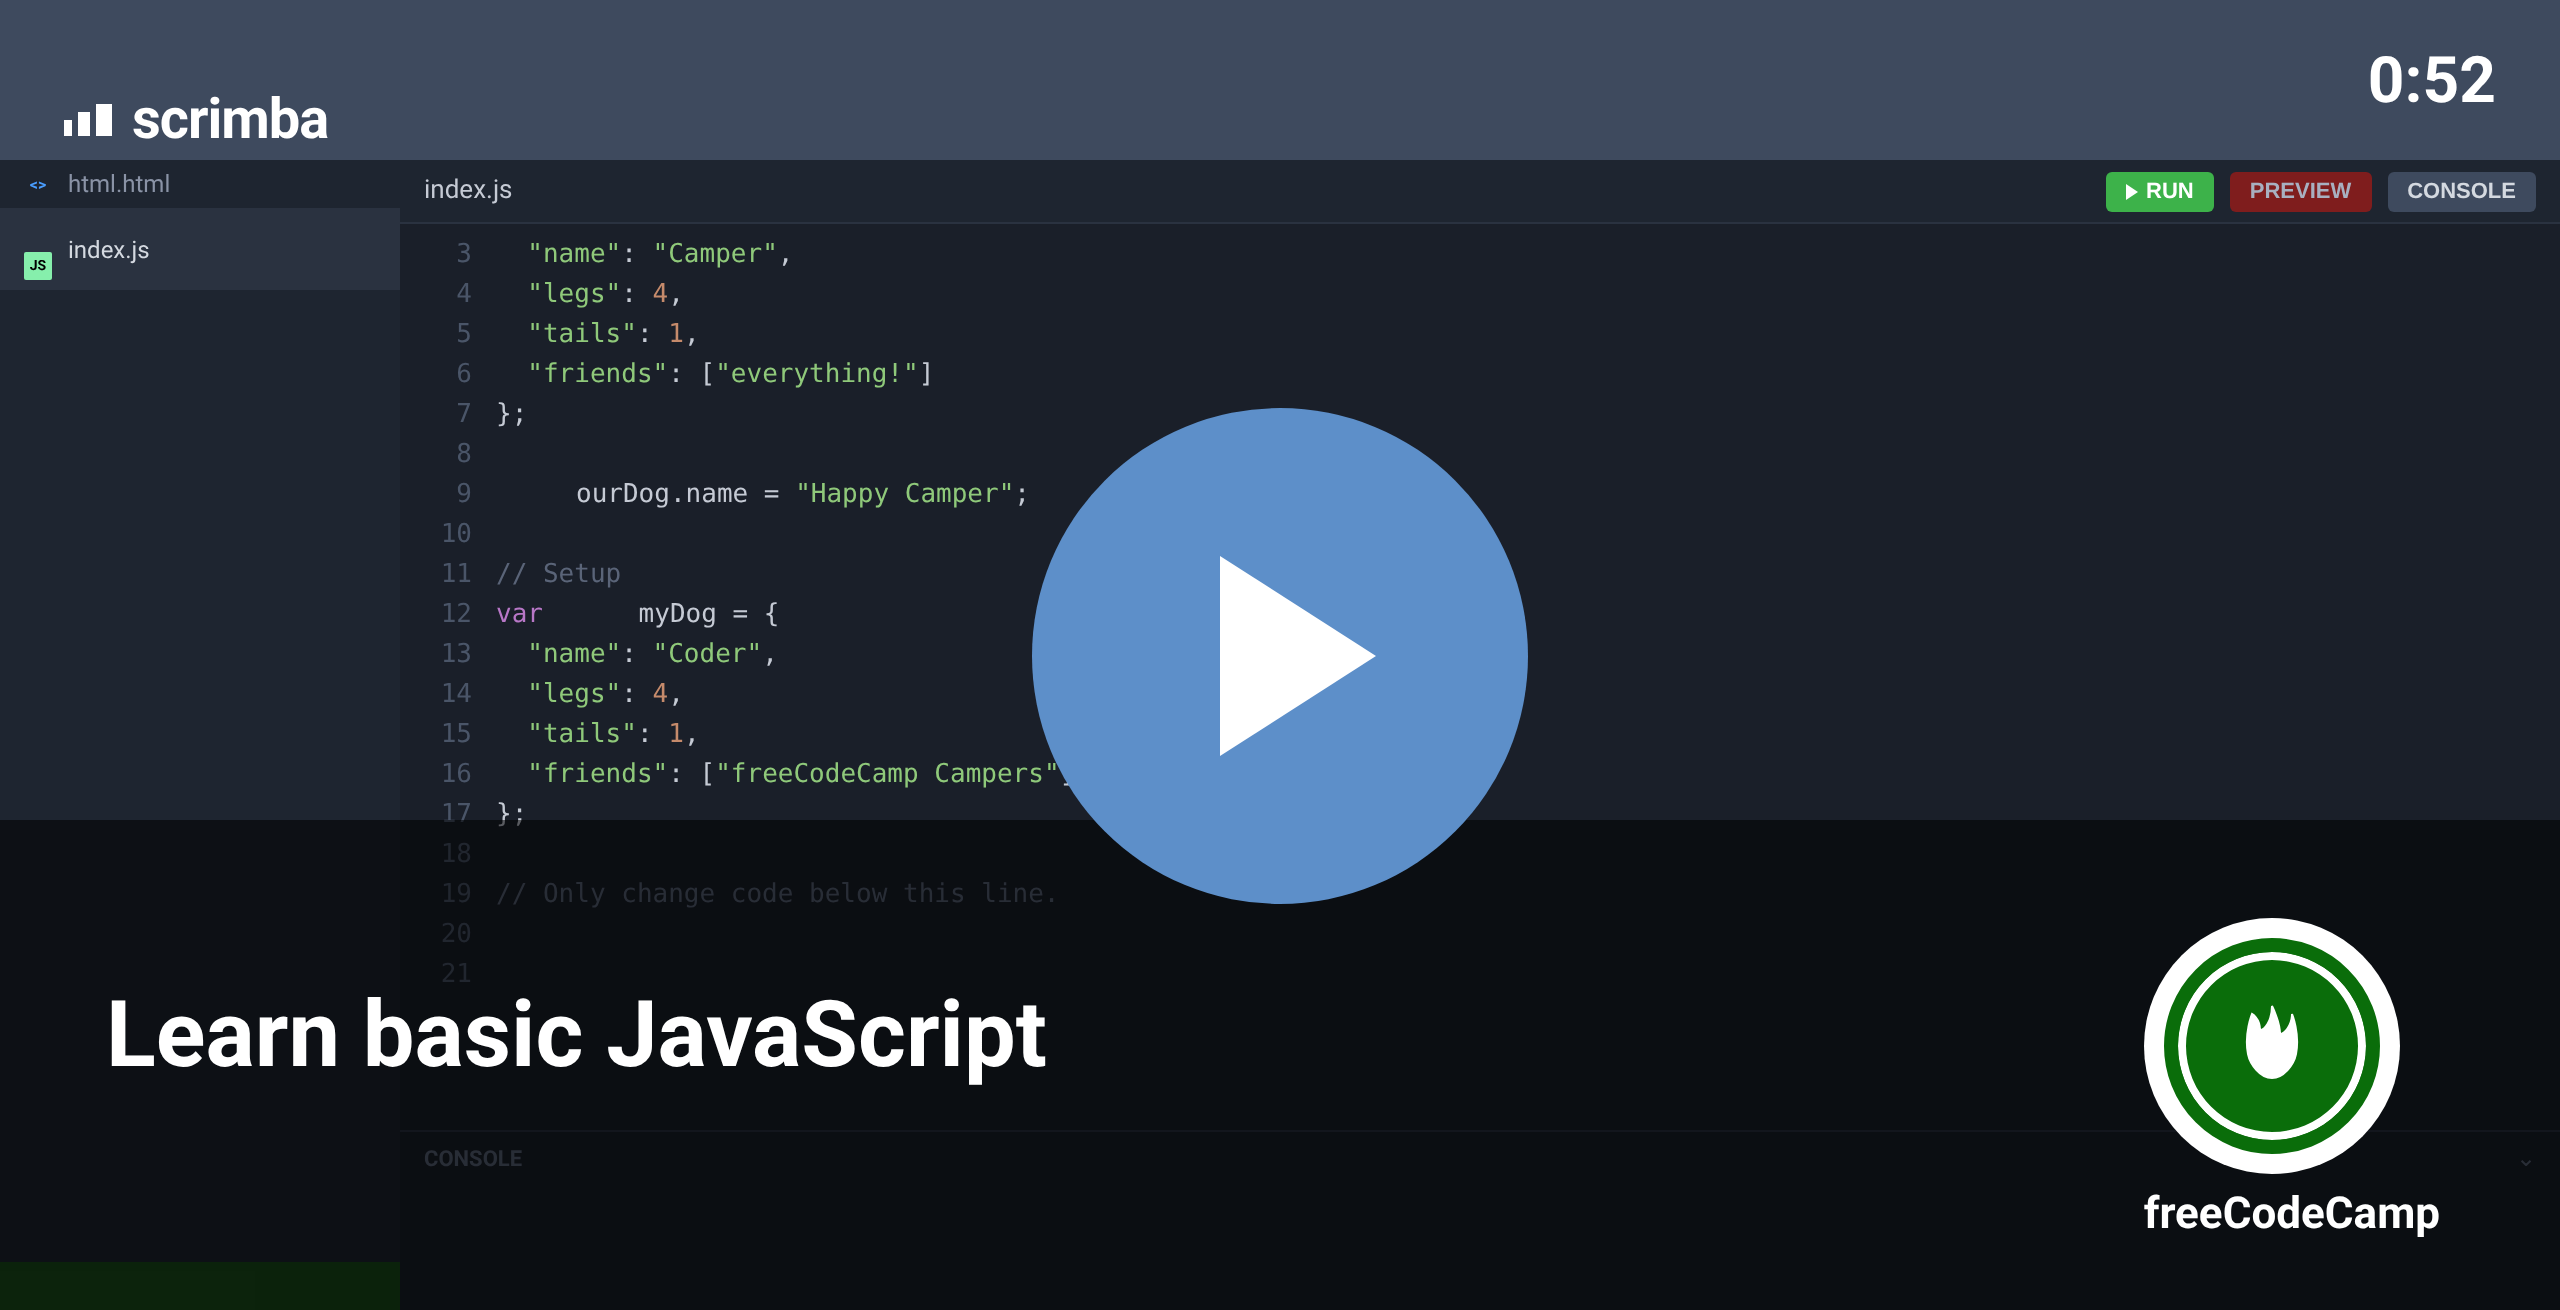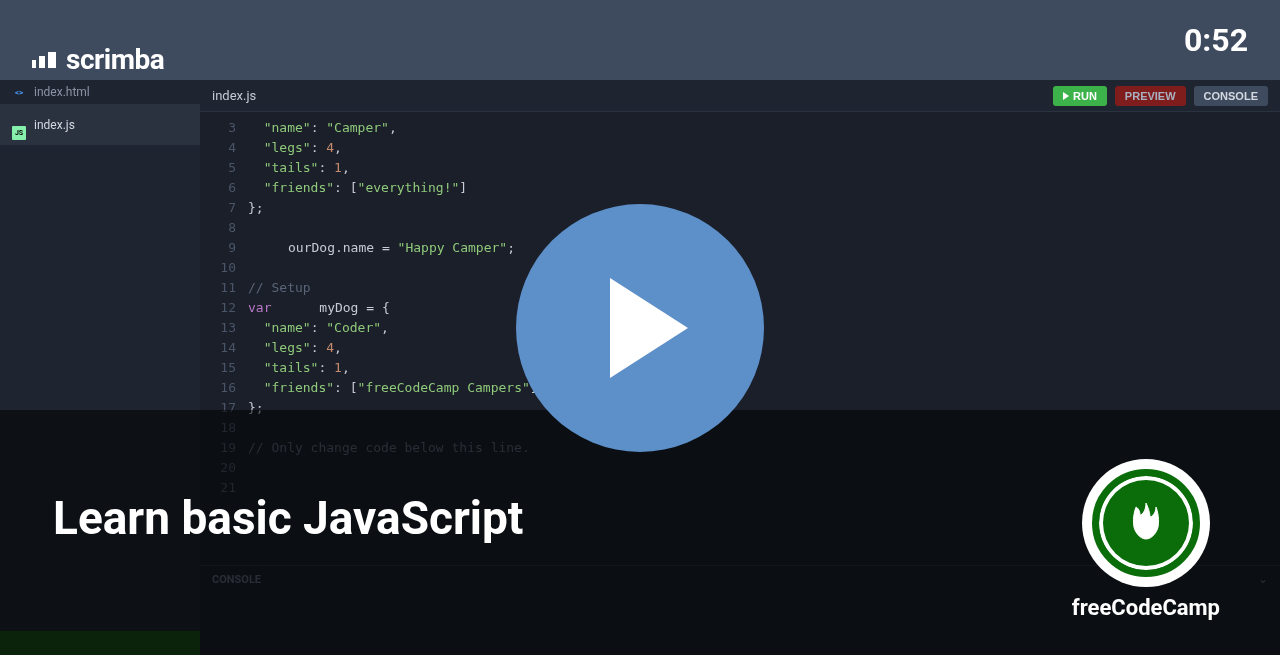--- a/index.html
+++ b/index.html
@@ -251,21 +251,20 @@
       z-index: 7;
     }
     
     
     .fcc-badge {
       position: absolute;
       right: 60px;
       bottom: 35px;
       display: flex;
       flex-direction: column;
-      align-items: center;
       gap: 8px;
       z-index: 7;
     }
     .fcc-circle {
       width: 128px;
       height: 128px;
       border-radius: 50%;
       background: #fff;
       display: flex;
       align-items: center;
@@ -306,21 +305,21 @@
     <span class="logo-text">scrimba</span>
   </div>
   <div class="timer">0:52</div>
 </div>
 
 <div class="main">
   <div class="sidebar">
     <div id="file-list">
         <div class="file-item">
           <span class="file-icon html-icon">&lt;&gt;</span>
-          <span>index.html</span>
+          <span>html.html</span>
         </div>
         <div class="file-item active">
           <span class="file-icon js-icon">JS</span>
           <span>index.js</span>
         </div>
       </div>
   </div>
 
   <div class="editor-area">
     <div class="editor-header">

